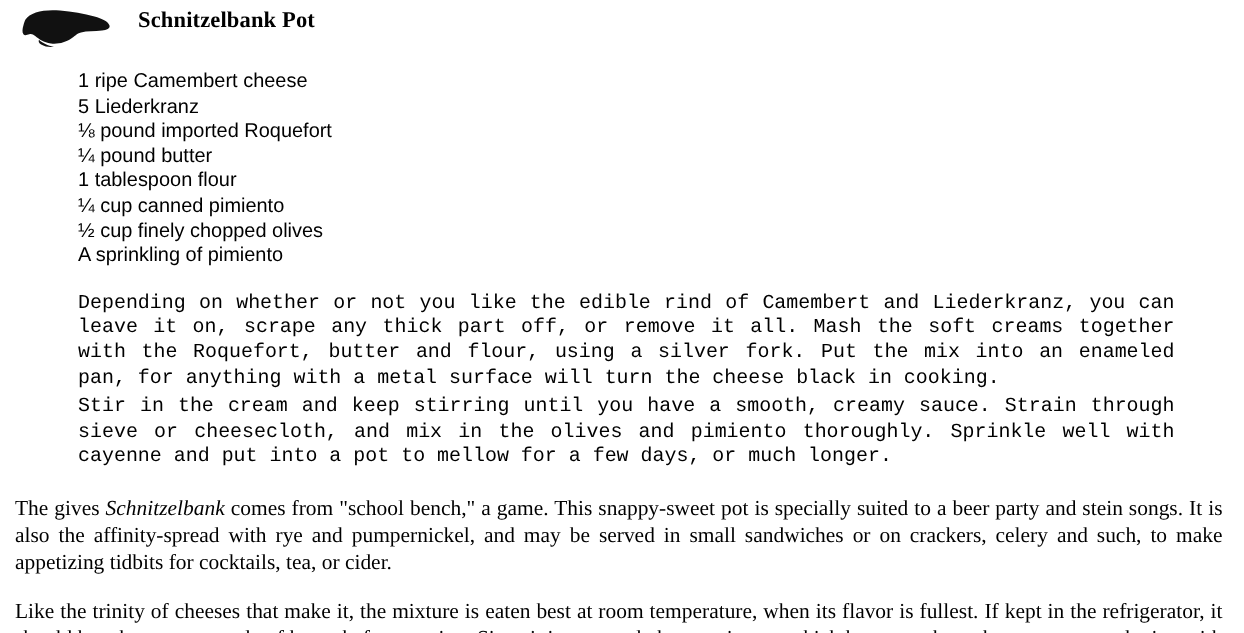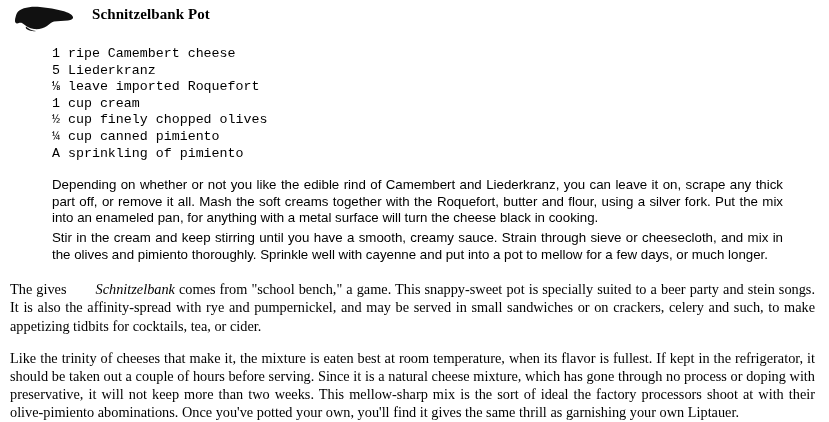--- a/index.html
+++ b/index.html
@@ -51,28 +51,28 @@
     margin-top: 12px;
   }
   .ingredients {
     list-style: none;
     margin: 0;
     padding: 0;
   }
   .ingredients li {
     font-size: 13.3px;
     line-height: 16.6px;
-    font-family: Liberation Mono, monospace;
+    font-family: Liberation Sans, sans-serif;
   }
   .recipe-para {
     font-size: 13.3px;
     line-height: 16.6px;
     text-align: justify;
     margin: 0;
-    font-family: Liberation Sans, sans-serif;
+    font-family: Liberation Mono, monospace;
   }
   .recipe-para.first {
     margin-top: 15px;
   }
   .recipe-para.second {
     margin-top: 3px;
   }
 
   
   .commentary {
@@ -84,21 +84,20 @@
     font-size: 14.3px;
     line-height: 18.2px;
     text-align: justify;
     margin: 0 0 14px 0;
     font-family: "Liberation Serif", serif;
   }
   .commentary p:last-child {
     margin-bottom: 0;
   }
   em {
-    margin-left: 25px;
   }
 </style>
 </head>
 <body>
 
 <div class="page">
 
   <div class="recipe-header">
     <span class="blob">
       <svg width="60" height="26" viewBox="0 0 60 26" xmlns="http://www.w3.org/2000/svg">
@@ -106,24 +105,25 @@
         <path d="M12,20.5 C14,22.6 18,24.6 22,25 C20,25.6 16,25.2 13.4,23.6 C12,22.8 11.4,21.6 12,20.5 Z" fill="#111111"></path>
       </svg>
     </span>
     <div class="recipe-title">Schnitzelbank Pot</div>
   </div>
 
   <div class="recipe-body">
     <ul class="ingredients">
       <li>1 ripe Camembert cheese</li>
       <li>5 Liederkranz</li>
-      <li>⅛ leave imported Roquefort</li>
-      <li>1 cup cream</li>
+      <li>⅛ pound imported Roquefort</li>
+      <li>¼ pound butter</li>
+      <li>1 tablespoon flour</li>
+      <li>¼ cup canned pimiento</li>
       <li>½ cup finely chopped olives</li>
-      <li>¼ cup canned pimiento</li>
       <li>A sprinkling of pimiento</li>
     </ul>
 
     <p class="recipe-para first">Depending on whether or not you like the edible rind of Camembert and Liederkranz, you can leave it on, scrape any thick part off, or remove it all. Mash the soft creams together with the Roquefort, butter and flour, using a silver fork. Put the mix into an enameled pan, for anything with a metal surface will turn the cheese black in cooking.</p>
     <p class="recipe-para second">Stir in the cream and keep stirring until you have a smooth, creamy sauce. Strain through sieve or cheesecloth, and mix in the olives and pimiento thoroughly. Sprinkle well with cayenne and put into a pot to mellow for a few days, or much longer.</p>
   </div>
 
   <div class="commentary">
     <p><span>The gives </span><em>Schnitzelbank</em><span> comes from "school bench," a game. This snappy-sweet pot is specially suited to a beer party and stein songs. It is also the affinity-spread with rye and pumpernickel, and may be served in small sandwiches or on crackers, celery and such, to make appetizing tidbits for cocktails, tea, or cider.</span></p>
     <p>Like the trinity of cheeses that make it, the mixture is eaten best at room temperature, when its flavor is fullest. If kept in the refrigerator, it should be taken out a couple of hours before serving. Since it is a natural cheese mixture, which has gone through no process or doping with preservative, it will not keep more than two weeks. This mellow-sharp mix is the sort of ideal the factory processors shoot at with their olive-pimiento abominations. Once you've potted your own, you'll find it gives the same thrill as garnishing your own Liptauer.</p>

